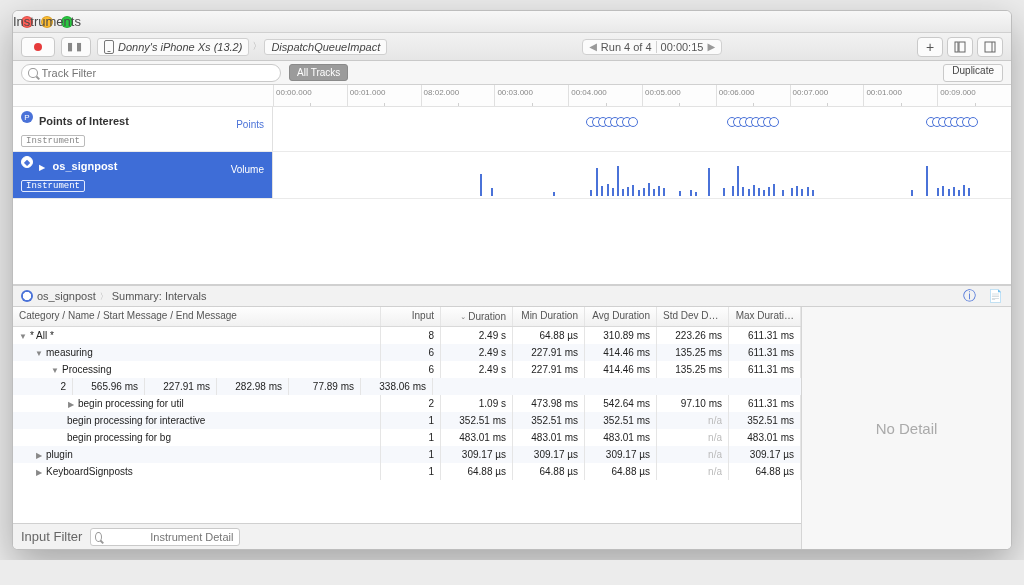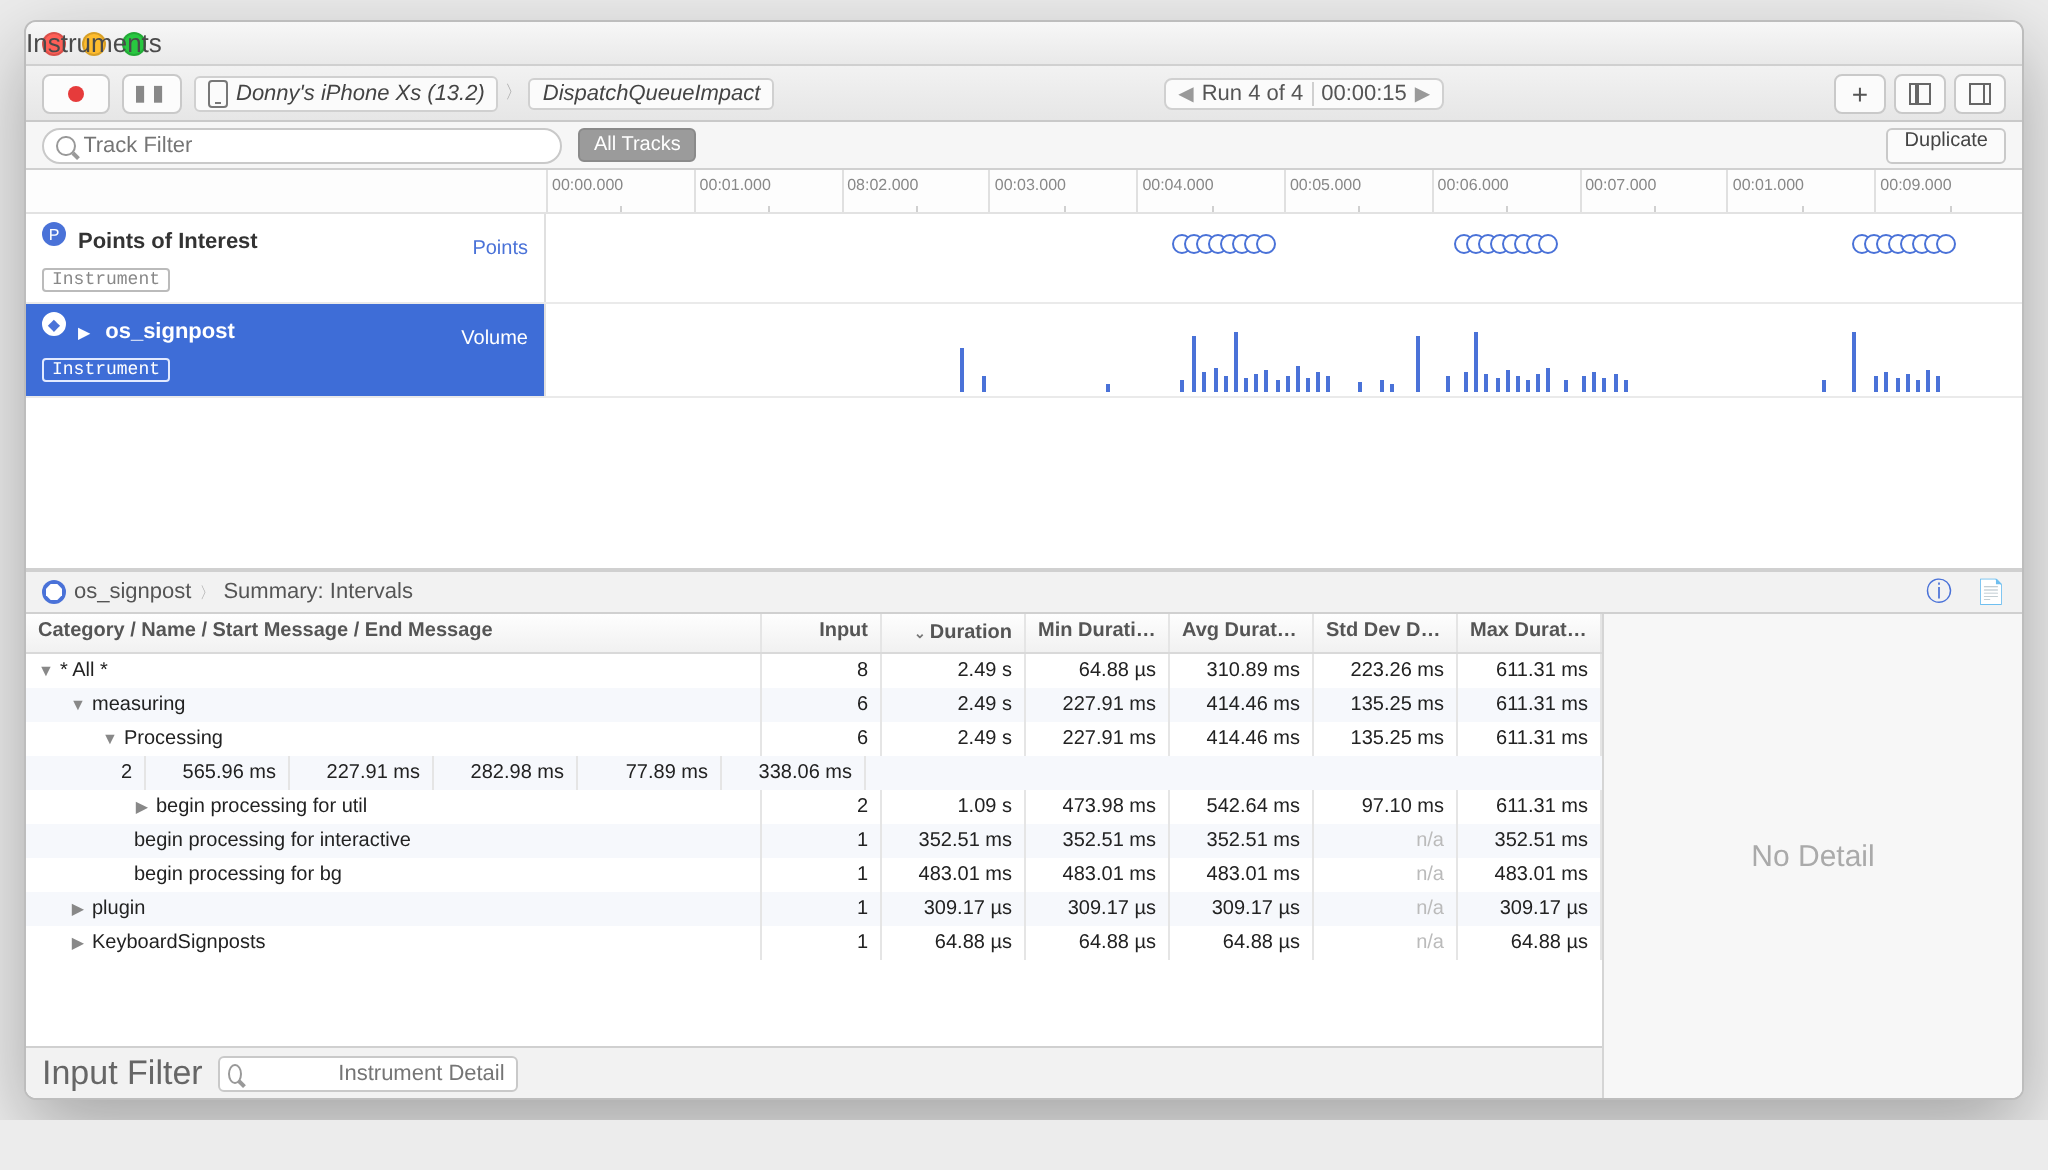--- a/index.html
+++ b/index.html
@@ -52,36 +52,36 @@
     .crumb-row .ic { width:12px; height:12px; border-radius:50%; background:#4a72d8; display:inline-flex; align-items:center; justify-content:center; }
     .crumb-row .ic svg { width:8px; height:8px; }
     .crumb-row .chev { color:#aaa; font-size:8px; }
     .crumb-spacer { flex:1; }
     .info-ic { color:#4a72d8; font-size:13px; margin-right:8px; }
     .doc-ic { color:#aaa; font-size:12px; }
     .detail-area { flex:1; display:flex; background:#fff; }
     .detail-table { flex:1; display:flex; flex-direction:column; }
     .th-row { display:flex; height:20px; border-bottom:1px solid #d9d9d9; background:linear-gradient(#fefefe,#f1f1f1); }
     .th-row .th, .td { font-size:10px; padding:3px 6px; color:#333; border-right:1px solid #e5e5e5; overflow:hidden; white-space:nowrap; text-overflow:ellipsis; }
-    .th-row .th { font-weight:700; color:#555; }
+    .th-row .th { font-weight:400; color:#555; }
     .col-name { flex:1; }
     .col-num { width:60px; text-align:right; }
     .col-num-w { width:72px; text-align:right; }
     .col-sort { display:flex; align-items:center; justify-content:flex-end; gap:2px; }
     .sort-chev { font-size:7px; color:#777; }
     .tbody { flex:1; overflow:auto; }
     .tr { display:flex; height:17px; }
     .tr:nth-child(even){ background:#f6f8fc; }
     .tr .td { color:#222; }
     .tr .muted { color:#bbb; }
     .disclosure { display:inline-block; width:8px; color:#888; font-size:8px; text-align:center; margin-right:3px; }
     .ind0 { padding-left:6px; } .ind1 { padding-left:22px; } .ind2 { padding-left:38px; } .ind3 { padding-left:54px; }
     .side-panel { width:210px; border-left:1px solid #d5d5d5; background:#f7f7f7; display:flex; align-items:center; justify-content:center; color:#aaa; font-size:15px; }
     .bottom-row { height:26px; border-top:1px solid #d0d0d0; display:flex; align-items:center; gap:8px; padding:0 8px; background:#f2f2f2; }
-    .bottom-row .btm-lbl { font-size:17px; color:#666; }
+    .bottom-row .btm-lbl { font-size:13px; color:#666; }
     .btm-search { flex:0 0 150px; height:18px; border:1px solid #c9c9c9; border-radius:3px; display:flex; align-items:center; padding:0 4px; background:#fff; gap:4px; }
     .btm-search input { border:0; outline:0; font-size:11px; background:transparent; width:100%; color:#999;margin-left:44px; }
     .phone-icon { width:10px; height:14px; border:1px solid #777; border-radius:2px; position:relative; }
     .phone-icon::after { content:''; position:absolute; bottom:1px; left:50%; transform:translateX(-50%); width:3px; height:1px; background:#777; }
   </style>
 </head>
 <body>
 
 <div class="window">
 

